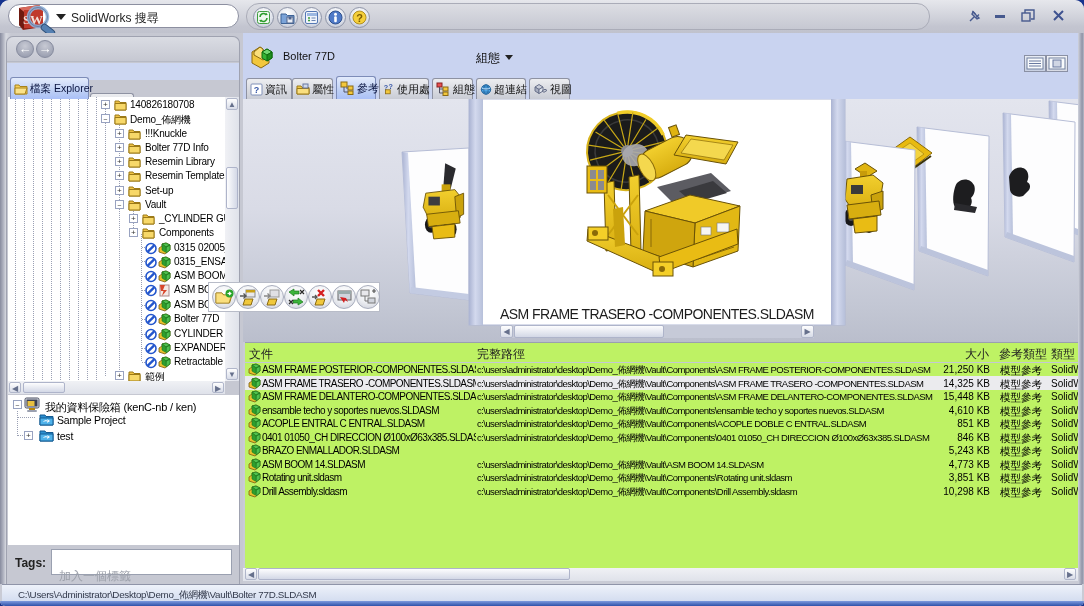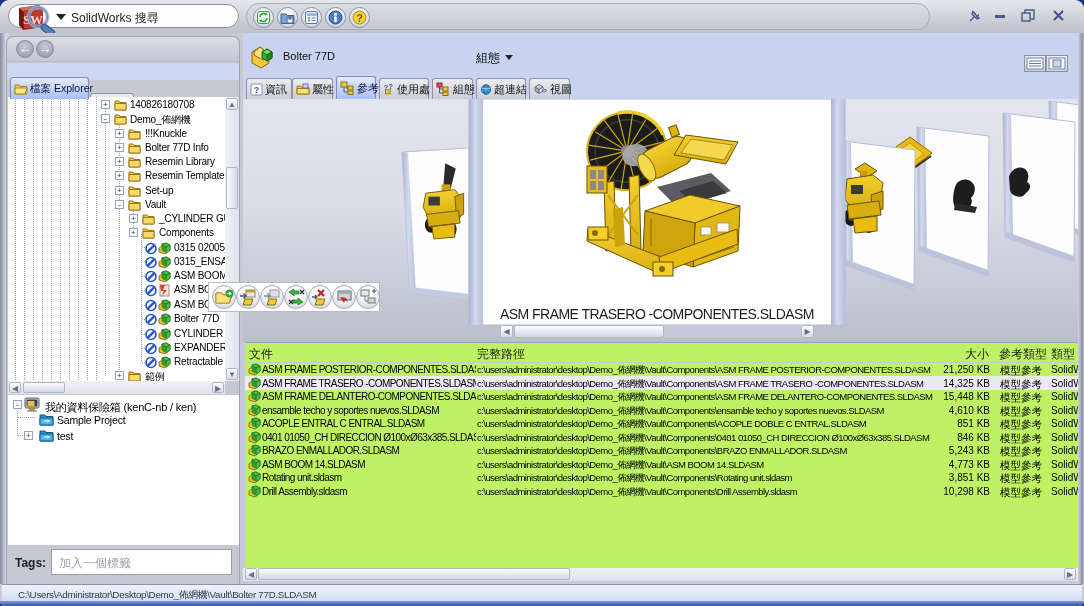--- a/index.html
+++ b/index.html
@@ -22,21 +22,21 @@
 .tab.active{background:linear-gradient(#e3ebfc,#bccef4 65%,#aac0f8);border-color:#7d8cb8;color:#0a1440}
 #treebox{position:absolute;left:1px;top:60px;width:217px;height:284px;background:#fff;overflow:hidden}
 #vscroll{position:absolute;left:218px;top:60px;width:14px;height:284px;background:linear-gradient(90deg,#f0f1f5,#dfe2ea)}
 #hscroll1{position:absolute;left:1px;top:344px;width:217px;height:13px;background:linear-gradient(#f0f1f5,#dfe2ea)}
 .sbtn{position:absolute;background:linear-gradient(#fefefe,#d8dce8);border:1px solid #b0b6ca;border-radius:2px;color:#66708c;font-size:8px;text-align:center;line-height:11px}
 .sthumb{position:absolute;background:linear-gradient(90deg,#fdfdfe,#d3d8e6);border:1px solid #aeb4ca;border-radius:2px}
 .sthumbh{position:absolute;background:linear-gradient(#fdfdfe,#d3d8e6);border:1px solid #aeb4ca;border-radius:2px}
 #vaultbox{position:absolute;left:1px;top:358px;width:231px;height:150px;background:#fff}
 #tagsrow{position:absolute;left:1px;top:508px;width:231px;height:39px;background:#c6c8d2}
 #tagsrow .lbl{position:absolute;left:7px;top:11px;font-size:12px;font-weight:bold;color:#222}
-#tagsinput{position:absolute;left:43px;top:4px;width:181px;height:26px;background:#fff;border:1px solid #9aa0b0;font-size:12px;color:#9ca0aa;padding-top:5px;padding-left:7px}
+#tagsinput{position:absolute;left:43px;top:4px;width:181px;height:26px;background:#fff;border:1px solid #9aa0b0;font-size:12px;color:#9ca0aa;padding-top:18px;padding-left:7px}
 .trow{position:absolute;height:14px;font-size:10px;letter-spacing:-0.2px;color:#000;white-space:nowrap}
 .pm{position:absolute;width:9px;height:9px;border:1px solid #98a2c0;background:#fff;font-size:8px;line-height:7px;text-align:center;color:#333;font-family:"Liberation Mono",monospace}
 .dotv{position:absolute;width:1px;background-image:repeating-linear-gradient(#9aa0b4 0 1px,transparent 1px 2px)}
 .doth{position:absolute;height:1px;background-image:repeating-linear-gradient(90deg,#9aa0b4 0 1px,transparent 1px 2px)}
 
 #rightcol{position:absolute;left:243px;top:33px;width:841px;height:551px}
 #rheader{position:absolute;left:0;top:0;width:838px;height:43px;background:#c9d3f0}
 #rheader .name{position:absolute;left:40px;top:17px;font-size:11px;color:#111}
 #rheader .cfg{position:absolute;left:233px;top:17px;font-size:12px;color:#111}
 #rheader .cfgarr{position:absolute;left:262px;top:22px;width:0;height:0;border-left:4px solid transparent;border-right:4px solid transparent;border-top:5px solid #222}
@@ -662,21 +662,20 @@
           <span class="rt">模型參考</span>
           <span class="ty">SolidWor</span>
         </div>
       <div class="frow" style="top:101px">
           <span class="ic"><svg width="13" height="13" viewBox="0 0 13 13">
               <path d="M1 6l3-2v-2l4-1 4 2v5l-5 4-6-2z" fill="#e8c02a" stroke="#7c5c10" stroke-width="0.8"></path>
               <path d="M4 2l4-1 4 2-4 2zM8 5l4-2v5l-4 3z" fill="#4fc04f" stroke="#1d7a1d" stroke-width="0.8"></path>
               <path d="M4 2l4 3v4l-1 1-3-2z" fill="#2e9e2e" stroke="#1d7a1d" stroke-width="0.6"></path>
             </svg></span>
           <span class="nm">BRAZO ENMALLADOR.SLDASM</span>
-          <span class="pt">c:\users\administrator\desktop\Demo_佈網機\Vault\Components\BRAZO ENMALLADOR.SLDASM</span>
           <span class="sz">5,243 KB</span>
           <span class="rt">模型參考</span>
           <span class="ty">SolidWor</span>
         </div>
       <div class="frow" style="top:115px">
           <span class="ic"><svg width="13" height="13" viewBox="0 0 13 13">
               <path d="M1 6l3-2v-2l4-1 4 2v5l-5 4-6-2z" fill="#e8c02a" stroke="#7c5c10" stroke-width="0.8"></path>
               <path d="M4 2l4-1 4 2-4 2zM8 5l4-2v5l-4 3z" fill="#4fc04f" stroke="#1d7a1d" stroke-width="0.8"></path>
               <path d="M4 2l4 3v4l-1 1-3-2z" fill="#2e9e2e" stroke="#1d7a1d" stroke-width="0.6"></path>
             </svg></span>

